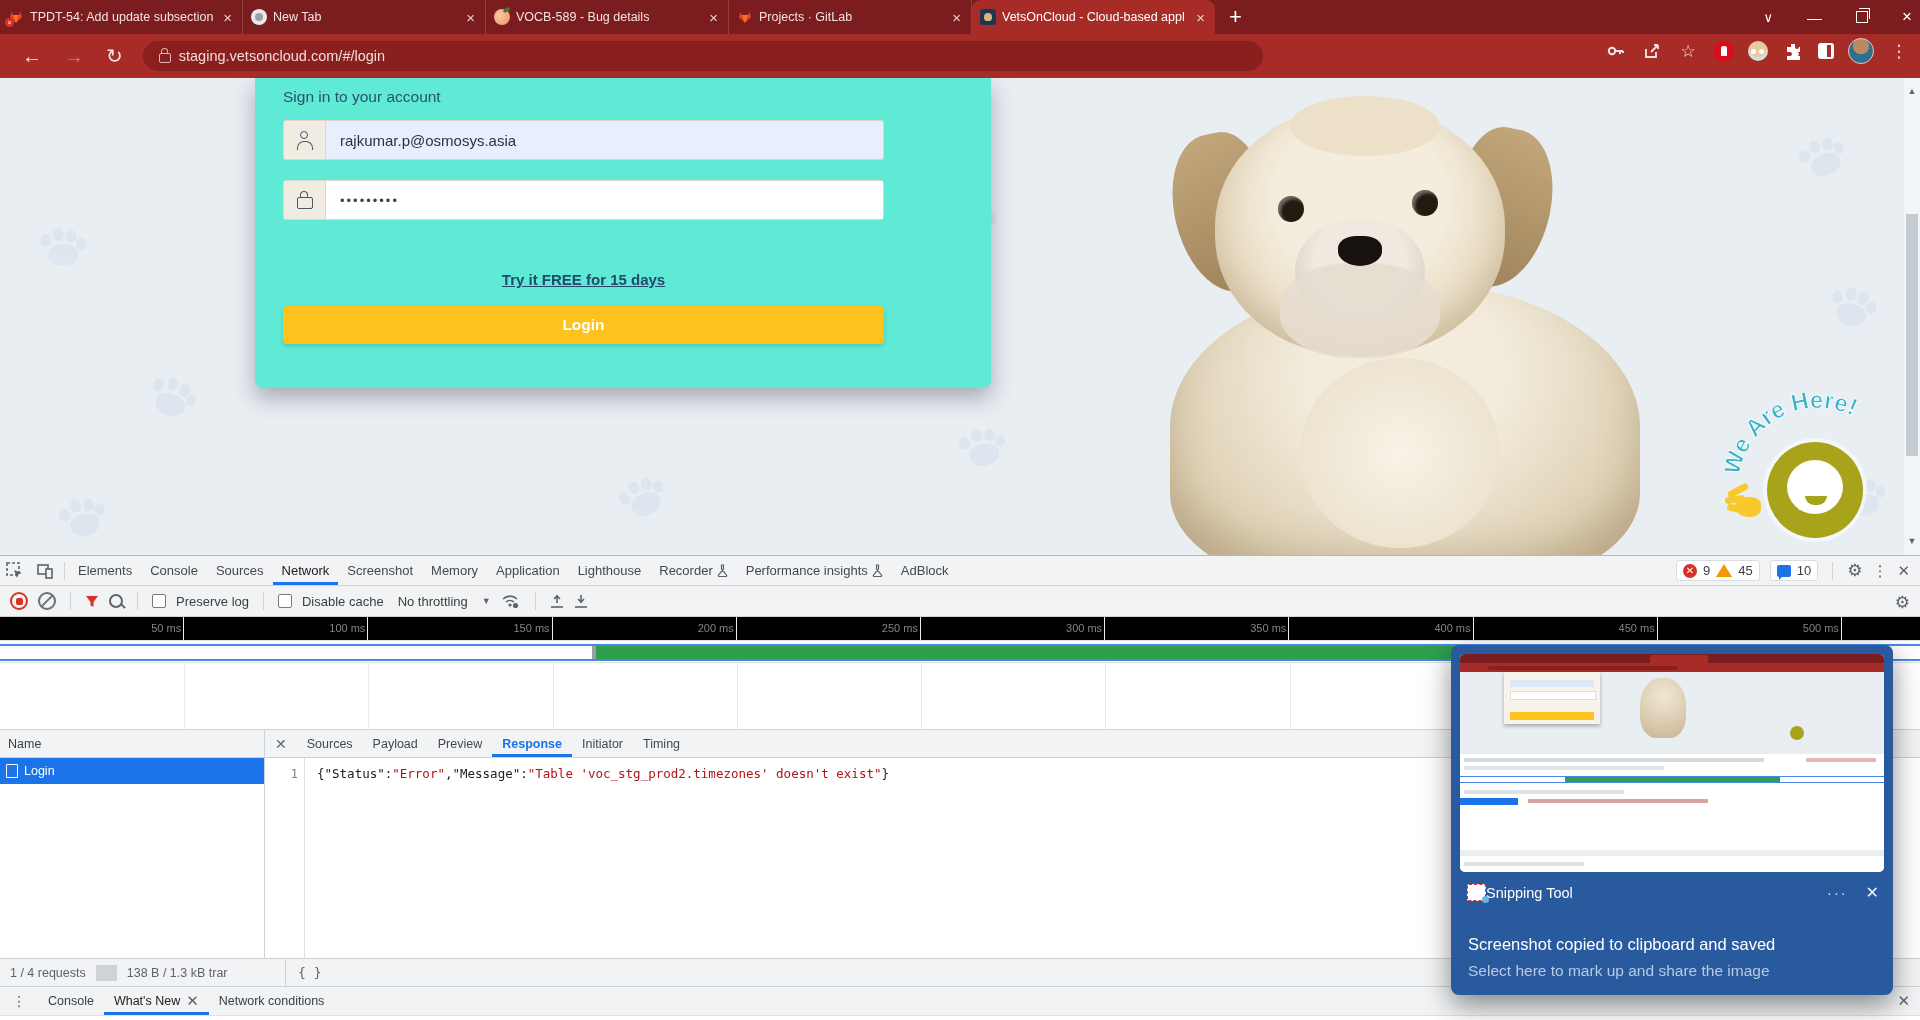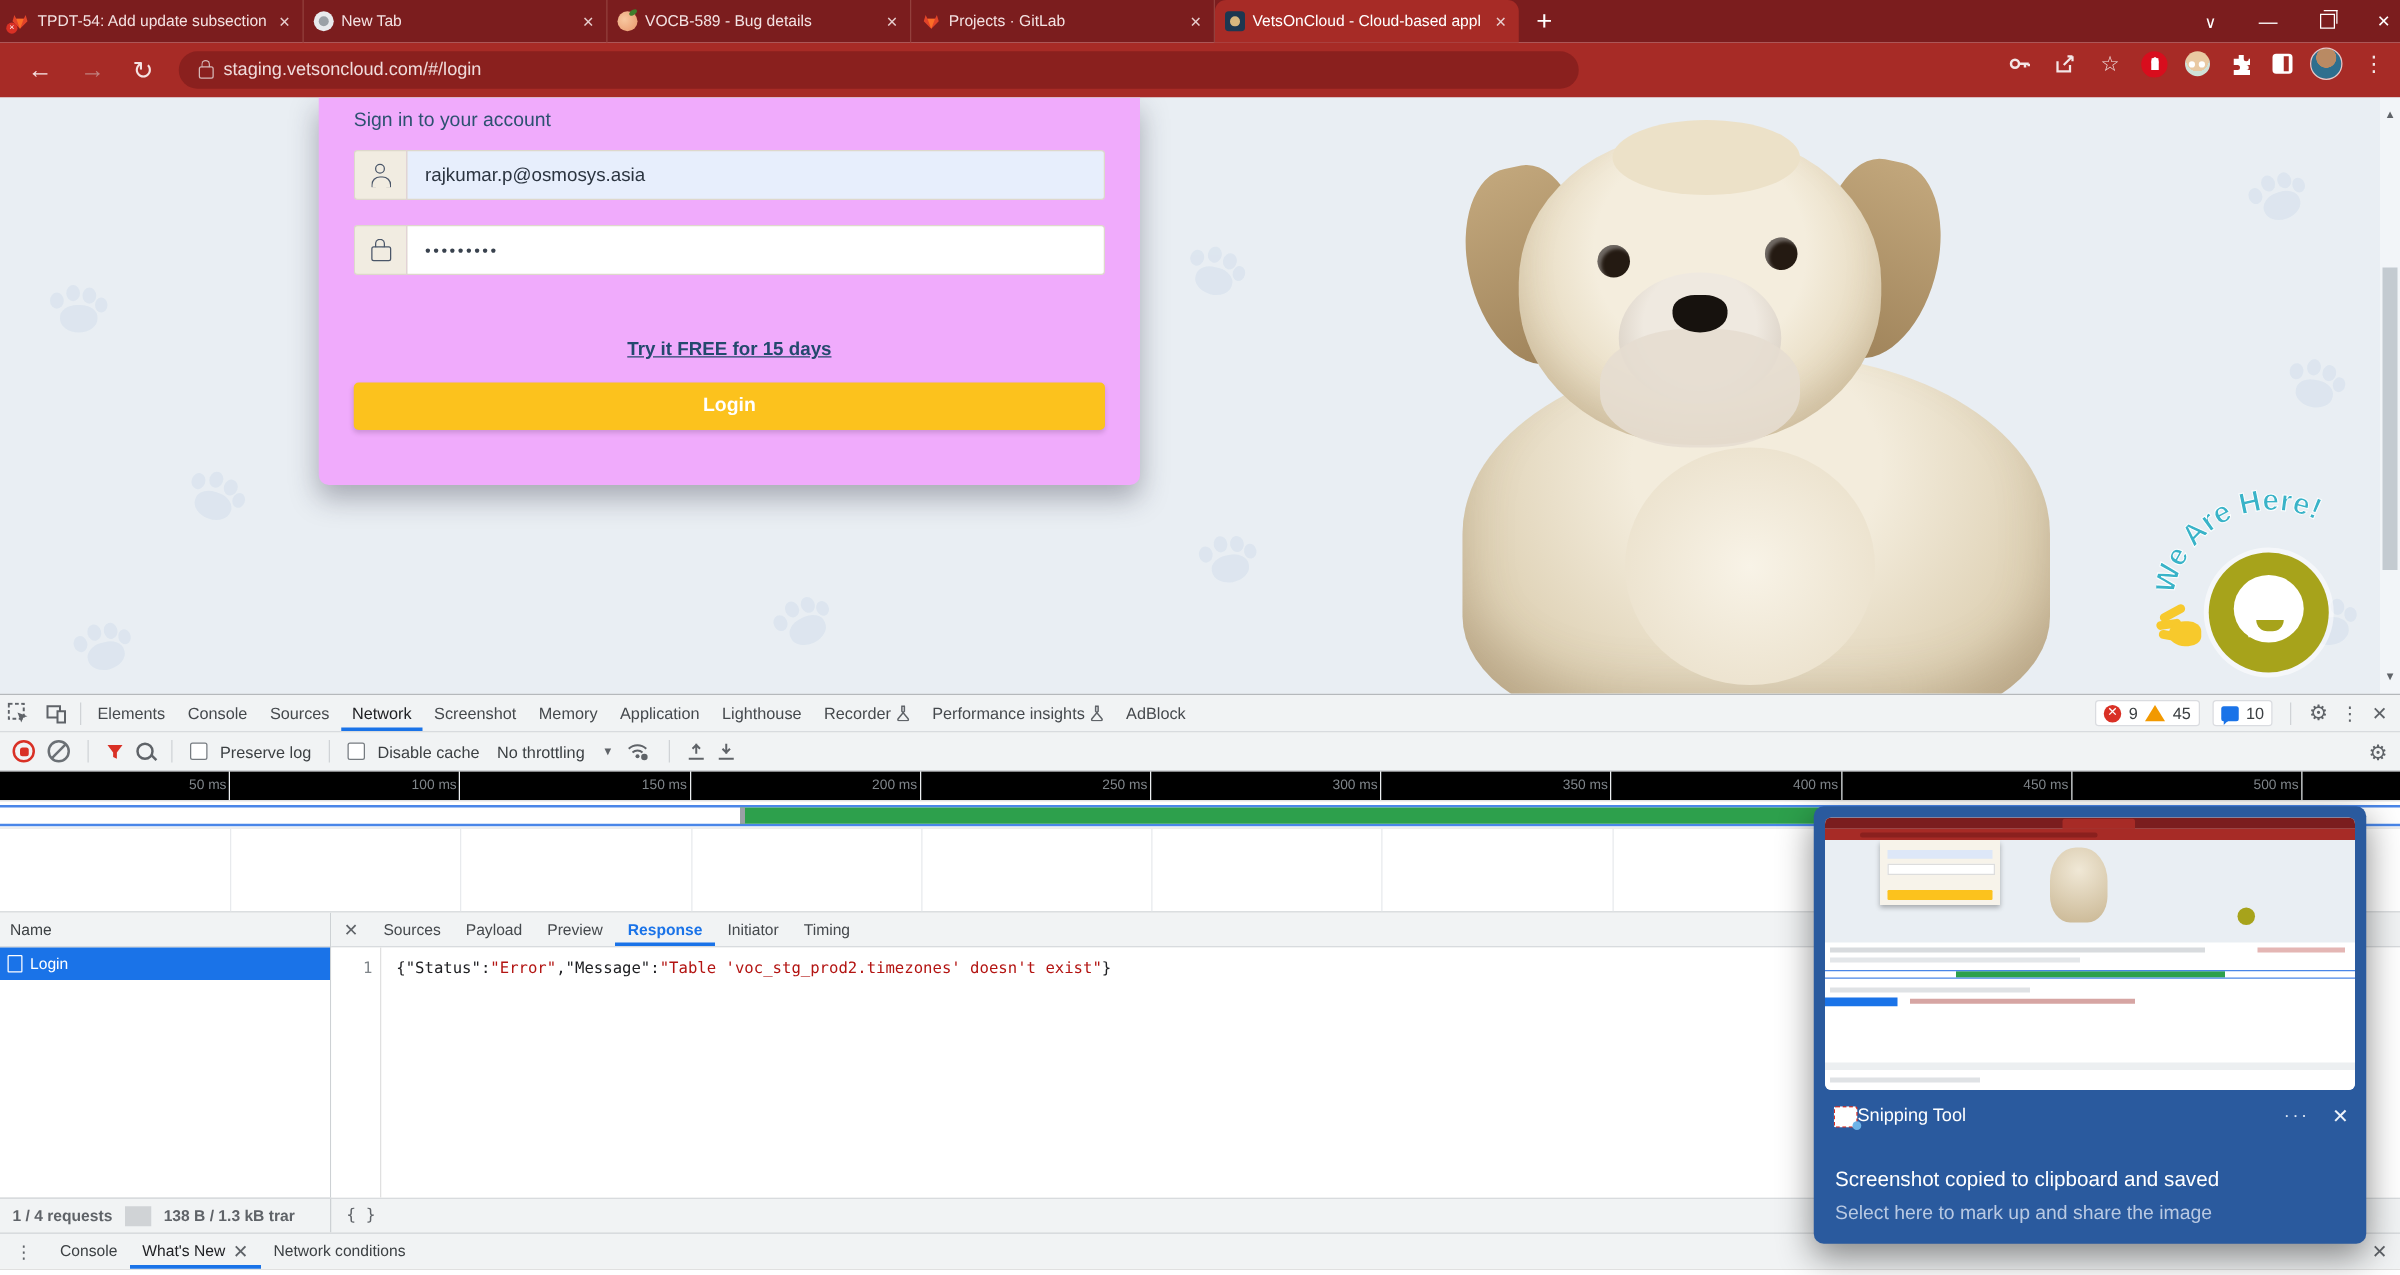--- a/index.html
+++ b/index.html
@@ -47,21 +47,21 @@
   
   #page{left:0;top:78px;width:1920px;height:477px;background:#e9eef3;overflow:hidden;}
   .paw{position:absolute;width:46px;height:38px;opacity:.75;}
   .paw i{position:absolute;background:#d9e3ee;border-radius:50%;}
   .paw .pad{left:8px;top:16px;width:30px;height:22px;border-radius:45% 45% 50% 50%;}
   .paw .t1{left:0;top:6px;width:11px;height:13px;}
   .paw .t2{left:13px;top:0;width:11px;height:13px;}
   .paw .t3{left:26px;top:2px;width:11px;height:13px;}
   .paw .t4{left:36px;top:10px;width:10px;height:12px;}
 
-  #login-card{left:255px;top:0;width:657px;height:310px;background:#f0abfc;border-radius:0 0 8px 8px;
+  #login-card{left:255px;top:0;width:736px;height:310px;background:#5eead4;border-radius:0 0 8px 8px;
               box-shadow:0 10px 22px rgba(40,40,60,.35);}
   #signin-title{position:absolute;left:28px;top:10px;font-size:15.5px;color:#2c5170;}
   .field{position:absolute;left:28px;width:601px;height:40px;display:flex;}
   .field-ico{width:42px;background:#f1ece1;border:1px solid #ddd8cb;border-right:none;box-sizing:border-box;
              display:flex;align-items:center;justify-content:center;border-radius:3px 0 0 3px;}
   .field-input{flex:1;border:1px solid #ddd8cb;box-sizing:border-box;display:flex;align-items:center;
                padding-left:14px;font-size:15px;color:#2b3440;border-radius:0 3px 3px 0;}
   #email-field{top:42px;}
   #email-field .field-input{background:#e7eefc;}
   #password-field{top:102px;}
@@ -157,21 +157,21 @@
   #detail{flex:1;display:flex;flex-direction:column;min-width:0;}
   #detail-tabs{height:27px;background:#f1f3f4;border-bottom:1px solid #d0d3d6;display:flex;align-items:center;font-size:12.5px;color:#45494d;}
   .det-x{padding:0 10px;color:#5f6368;font-size:14px;}
   .det-tab{padding:0 10px;height:27px;display:flex;align-items:center;}
   .det-tab.active{color:#1a73e8;box-shadow:inset 0 -3px 0 #1a73e8;font-weight:bold;}
   #resp-area{flex:1;display:flex;background:#fff;font-family:"DejaVu Sans Mono",monospace;font-size:12.5px;}
   #resp-gutter{width:40px;border-right:1px solid #e0e0e0;color:#80868b;text-align:right;padding:8px 6px 0 0;box-sizing:border-box;}
   #resp-code{padding:8px 0 0 12px;white-space:pre;color:#202124;}
   .seg-red{color:#b31412;}
   #net-status{height:27px;background:#f1f3f4;border-top:1px solid #d0d3d6;display:flex;align-items:center;font-size:12.5px;color:#5f6368;}
-  #status-left{width:265px;display:flex;align-items:center;box-sizing:border-box;border-right:1px solid #cdd1d4;height:100%;font-weight:bold;}
+  #status-left{width:286px;display:flex;align-items:center;box-sizing:border-box;border-right:1px solid #cdd1d4;height:100%;}
   #status-left span{padding:0 10px;}
   #status-left .div{width:1px;height:16px;background:#d0d3d6;}
   .braces{font-family:"DejaVu Sans Mono",monospace;color:#5f6368;padding-left:12px;font-size:13px;}
   #drawer{height:28px;background:#f1f3f4;border-top:1px solid #d0d3d6;display:flex;align-items:center;font-size:12.5px;position:relative;}
   .drawer-dots{padding:0 12px;color:#5f6368;font-size:14px;}
   .drw-tab{padding:0 10px;height:28px;display:flex;align-items:center;gap:6px;}
   .drw-tab.active{box-shadow:inset 0 -3px 0 #1a73e8;color:#202124;}
   #drawer-close{position:absolute;right:10px;color:#5f6368;font-size:15px;}
   #bottom-strip{height:11px;background:#fff;border-top:1px solid #e0e0e0;}
 

